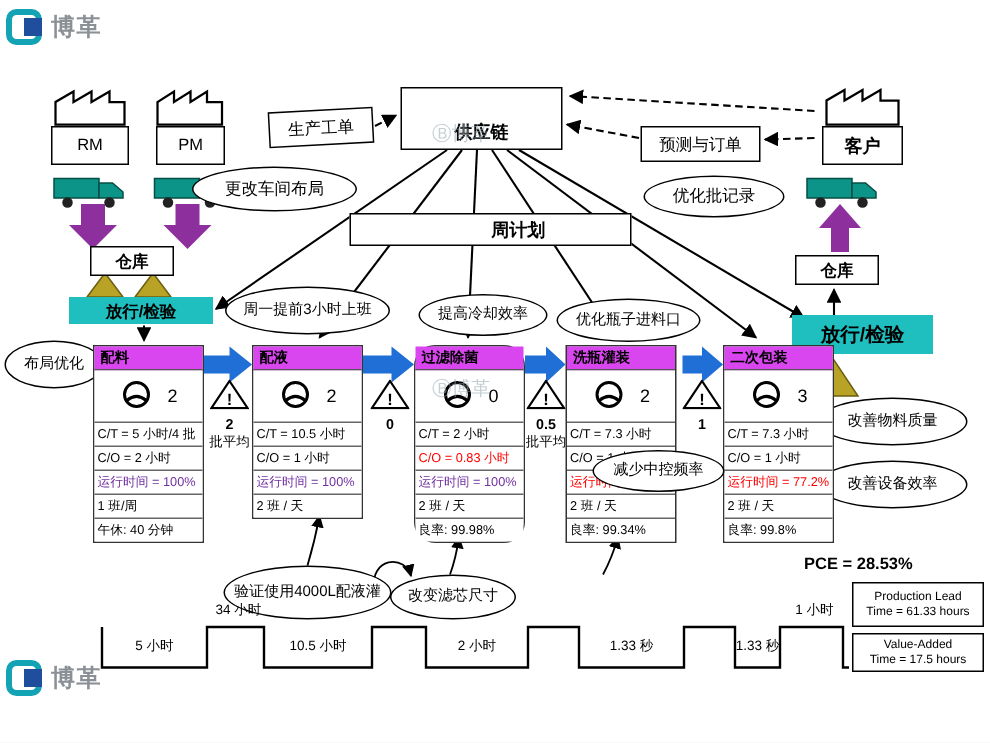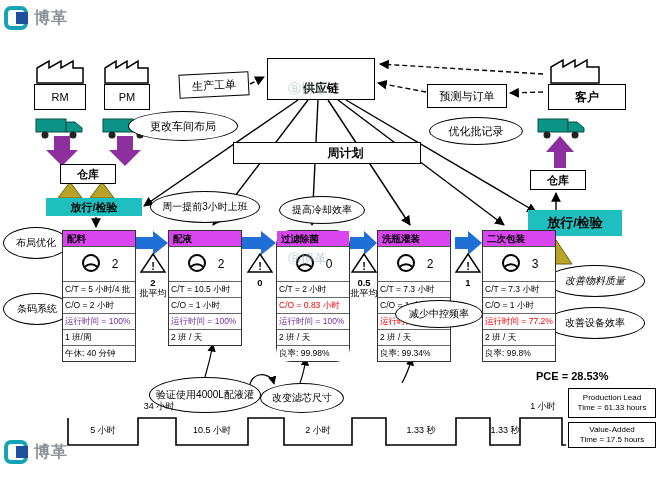--- a/index.html
+++ b/index.html
@@ -144,21 +144,21 @@
   </div>
   <div class="bx" style="left:179px; top:73px; width:70px; height:24px; transform:rotate(-3deg);">
     <span>生产工单</span>
   </div>
   <div class="bx bold" style="left:267px; top:58px; width:108px; height:42px; align-items:flex-start; padding-top:21px; font-size:12px;">
     <span>供应链</span>
   </div>
   <div class="bx" style="left:427px; top:84px; width:80px; height:24px;">
     <span>预测与订单</span>
   </div>
-  <div class="bx bold" style="left:548px; top:84px; width:78px; height:26px; font-size:12px;">
+  <div class="bx bold" style="left:548px; top:84px; width:54px; height:26px; font-size:12px;">
     <span>客户</span>
   </div>
 
   <div class="oval" style="left:128px; top:111px; width:110px; height:30px; font-size:11px;">
     <span>更改车间布局</span>
   </div>
   <div class="oval" style="left:429px; top:117px; width:94px; height:28px; font-size:11px;">
     <span>优化批记录</span>
   </div>
 
@@ -168,42 +168,42 @@
 
   <div class="bx bold" style="left:60px; top:164px; width:56px; height:20px;">
     <span>仓库</span>
   </div>
   <div class="bx cyan" style="left:46px; top:198px; width:96px; height:18px; border:none;">
     <span>放行/检验</span>
   </div>
   <div class="oval" style="left:3px; top:227px; width:66px; height:32px;">
     <span>布局优化</span>
   </div>
-  <div class="oval" style="left:3px; top:293px; width:68px; height:32px;">
-    <span>条码系统</span>
-  </div>
 
   <div class="bx bold" style="left:530px; top:170px; width:56px; height:20px;">
     <span>仓库</span>
   </div>
   <div class="bx cyan" style="left:528px; top:210px; width:94px; height:26px; border:none; font-size:13px;">
     <span>放行/检验</span>
   </div>
-  <div class="oval" style="left:545px; top:265px; width:100px; height:32px;font-style:italic;">
+  <div class="oval" style="left:545px; top:265px; width:100px; height:32px;">
     <span>改善物料质量</span>
   </div>
   <div class="oval" style="left:545px; top:307px; width:100px; height:32px;">
     <span>改善设备效率</span>
   </div>
 
   <div class="oval" style="left:150px; top:191px; width:110px; height:32px;">
     <span>周一提前3小时上班</span>
   </div>
   <div class="oval" style="left:279px; top:196px; width:86px; height:28px;">
     <span>提高冷却效率</span>
+  </div>
+  <div class="oval" style="left:371px; top:199px; width:96px; height:29px;">
+    <span>优化瓶子进料口</span>
   </div>
 
   <div class="pbox" style="left:62px; top:230px;">
     <div class="phdr">配料</div>
     <div class="pop">
       <svg width="22" height="22" viewBox="0 0 22 22">
         <circle cx="11" cy="10" r="8" fill="none" stroke="#000" stroke-width="2"></circle>
         <path d="M4.5,14 Q11,8.5 17.5,14" fill="none" stroke="#000" stroke-width="2"></path>
       </svg>
       <span class="opnum">2</span>

